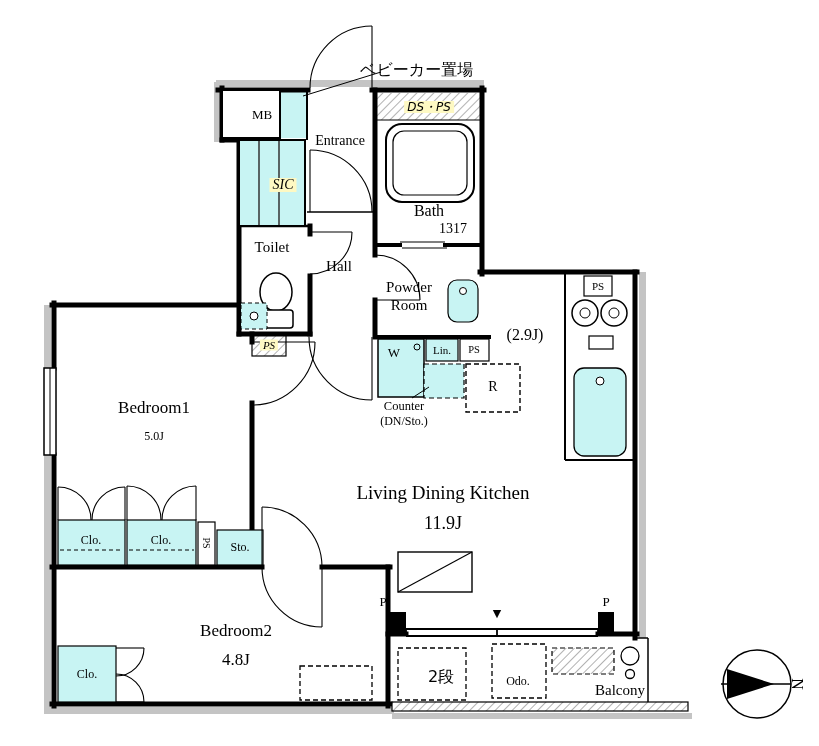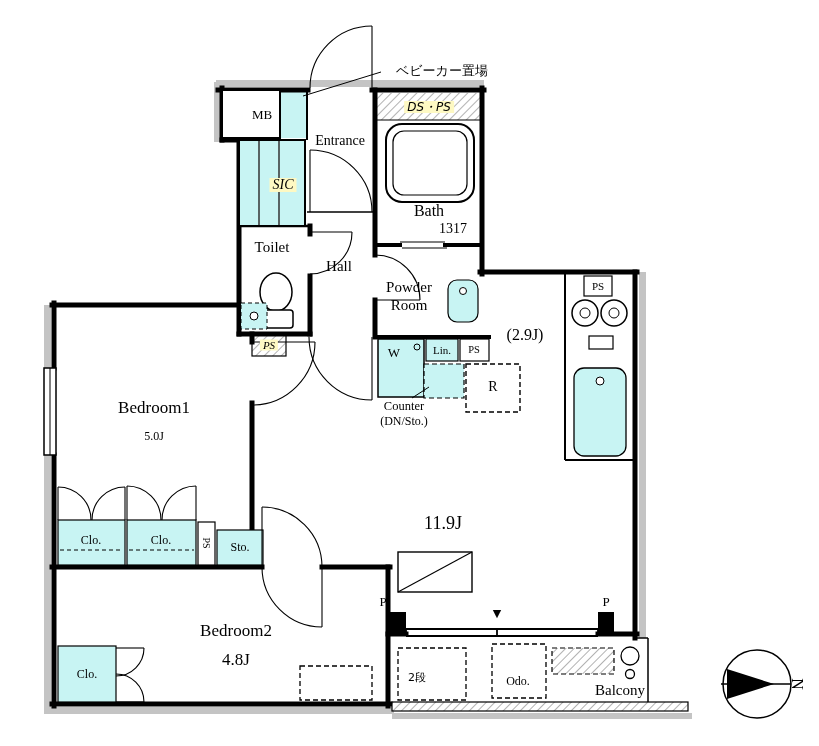--- a/index.html
+++ b/index.html
@@ -224,50 +224,51 @@
   </g>
 
   <g>
     <circle cx="757" cy="684" r="34" fill="#fff" stroke="#000" stroke-width="1.5"></circle>
     <line x1="721" y1="684" x2="791" y2="684" stroke="#000" stroke-width="1.5"></line>
     <polygon points="727,669 727,699 774,684" fill="#000"></polygon>
   </g>
 </svg>
 
 <div class="label" style="left:262px;top:114px;font-size:13px">MB</div>
-<div class="label jp left" style="left:396px;top:70px;font-size:13px">ベビーカー置場</div>
+<div class="label jp left" style="left:360px;top:70px;font-size:16px">ベビーカー置場</div>
 <div class="label" style="left:340px;top:141px;font-size:14px">Entrance</div>
 <div class="label bg" style="left:283px;top:185px;font-size:14px">SIC</div>
 <div class="label" style="left:272px;top:247px;font-size:15px">Toilet</div>
 <div class="label" style="left:339px;top:266px;font-size:15px">Hall</div>
 <div class="label jp bg" style="left:429px;top:107px;font-size:12px">DS・PS</div>
 <div class="label" style="left:429px;top:211px;font-size:16px">Bath</div>
 <div class="label" style="left:453px;top:229px;font-size:14px">1317</div>
 <div class="label" style="left:409px;top:287px;font-size:15px">Powder</div>
 <div class="label" style="left:409px;top:305px;font-size:15px">Room</div>
 <div class="label bg" style="left:269px;top:345px;font-size:11px">PS</div>
 <div class="label" style="left:394px;top:352px;font-size:13px">W</div>
 <div class="label" style="left:442px;top:350px;font-size:11px">Lin.</div>
 <div class="label" style="left:474px;top:350px;font-size:10.5px">PS</div>
 <div class="label" style="left:525px;top:335px;font-size:16px">(2.9J)</div>
 <div class="label" style="left:598px;top:286px;font-size:11px">PS</div>
 <div class="label" style="left:493px;top:387px;font-size:14px">R</div>
 <div class="label" style="left:404px;top:406px;font-size:12.5px">Counter</div>
 <div class="label" style="left:404px;top:421px;font-size:12px">(DN/Sto.)</div>
 <div class="label" style="left:154px;top:407px;font-size:17px">Bedroom1</div>
 <div class="label" style="left:154px;top:436px;font-size:12px">5.0J</div>
+<div class="label" style="left:443px;top:492px;font-size:19px">Living Dining Kitchen</div>
 <div class="label" style="left:443px;top:523px;font-size:18px">11.9J</div>
 <div class="label" style="left:91px;top:540px;font-size:12px">Clo.</div>
 <div class="label" style="left:161px;top:540px;font-size:12px">Clo.</div>
 <div class="label vert" style="left:206px;top:543px;font-size:10px">PS</div>
 <div class="label" style="left:240px;top:547px;font-size:12px">Sto.</div>
 <div class="label" style="left:236px;top:630px;font-size:17px">Bedroom2</div>
 <div class="label" style="left:236px;top:659px;font-size:17px">4.8J</div>
 <div class="label" style="left:87px;top:674px;font-size:12px">Clo.</div>
-<div class="label jp" style="left:417px;top:677px;font-size:11px">2段</div>
+<div class="label jp" style="left:441px;top:677px;font-size:16px">2段</div>
 <div class="label" style="left:518px;top:681px;font-size:12px">Odo.</div>
 <div class="label" style="left:620px;top:690px;font-size:15px">Balcony</div>
 <div class="label" style="left:383px;top:601px;font-size:13px">P</div>
 <div class="label" style="left:606px;top:601px;font-size:13px">P</div>
 <div class="label jp" style="left:497px;top:613px;font-size:11px">▼</div>
 <div class="label vert" style="left:797px;top:684px;font-size:16px">N</div>
 
 </div>
 
 </body></html>

